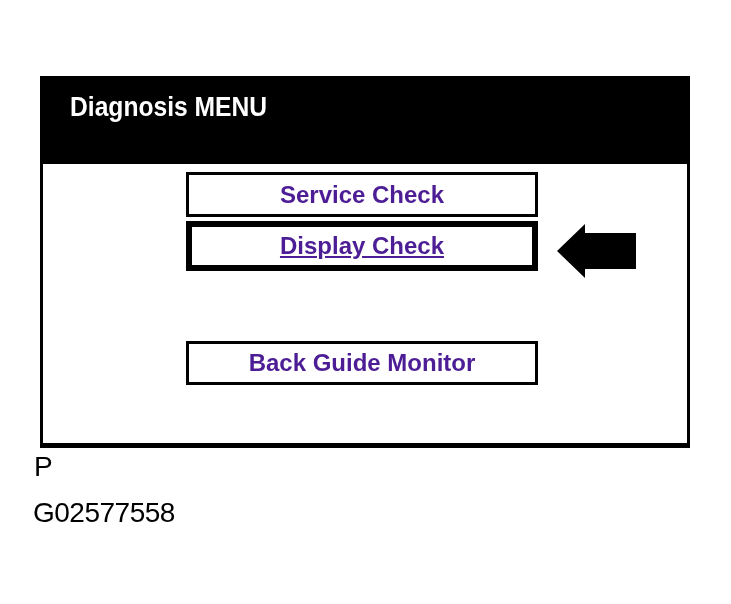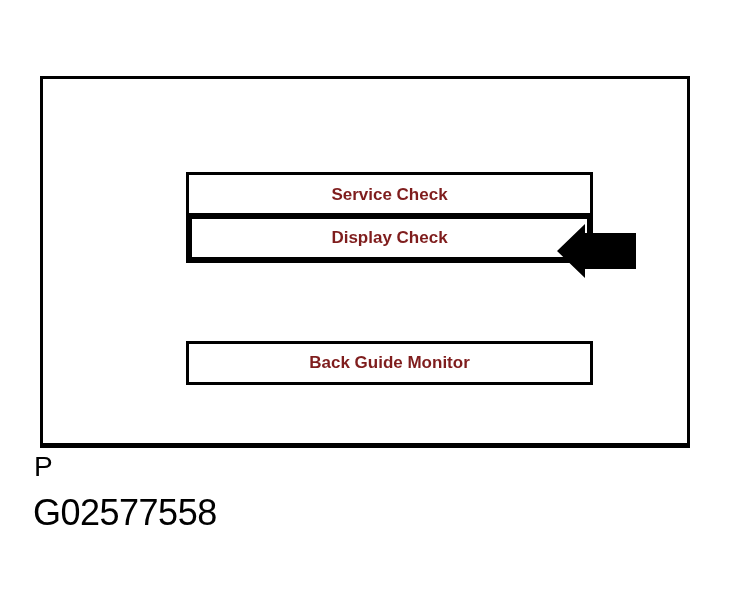--- a/index.html
+++ b/index.html
@@ -33,63 +33,66 @@
     font-size: 28px;
     font-weight: bold;
     display: inline-block;
     transform: scaleX(0.88);
     transform-origin: 0 0;
     white-space: nowrap;
   }
   .menu-btn {
     position: absolute;
     left: 143px;
-    width: 407px;
+    width: 352px;
     box-sizing: border-box;
     background: #fff;
     border: 3px solid #000;
     display: flex;
     align-items: center;
     justify-content: center;
     font-family: "Liberation Sans", sans-serif;
-    font-size: 17px;
+    font-size: 24px;
     font-weight: bold;
-    color: #7f1d1d;
+    color: #4c1d95;
     padding: 0;
     cursor: pointer;
   }
   .menu-btn.b1 { top: 93px;  height: 45px; }
-  .menu-btn.b2 { top: 134px; height: 50px; border-width: 6px; }
+  .menu-btn.b2 { top: 142px; height: 50px; border-width: 6px; text-decoration: underline; }
   .menu-btn.b3 { top: 206px; height: 45px; }
   .menu-btn.b4 { top: 262px; height: 44px; }
   .menu-btn.b5 { top: 318px; height: 44px; }
   .arrow {
     position: absolute;
     left: 514px; top: 143px;
     width: 79px; height: 58px;
   }
   .arrow polygon { fill: #000; }
   .p-label {
     position: absolute;
     left: 34px; top: 452px;
     font-size: 28px;
     line-height: 30px;
   }
   .fig-id {
     position: absolute;
     left: 33px; top: 498px;
-    font-size: 36px;
+    font-size: 28px;
     line-height: 30px;
     letter-spacing: -0.5px;
   }
 </style>
 </head>
 <body>
 
 <div class="screen">
+  <div class="screen-header">
+    <span class="screen-title">Diagnosis MENU</span>
+  </div>
 
   <button class="menu-btn b1">Service Check</button>
 
   <button class="menu-btn b2">Display Check</button>
 
 
   <button class="menu-btn b4">Back Guide Monitor</button>
 
 
   <svg class="arrow" viewBox="0 0 79 58" preserveAspectRatio="none" aria-hidden="true">

